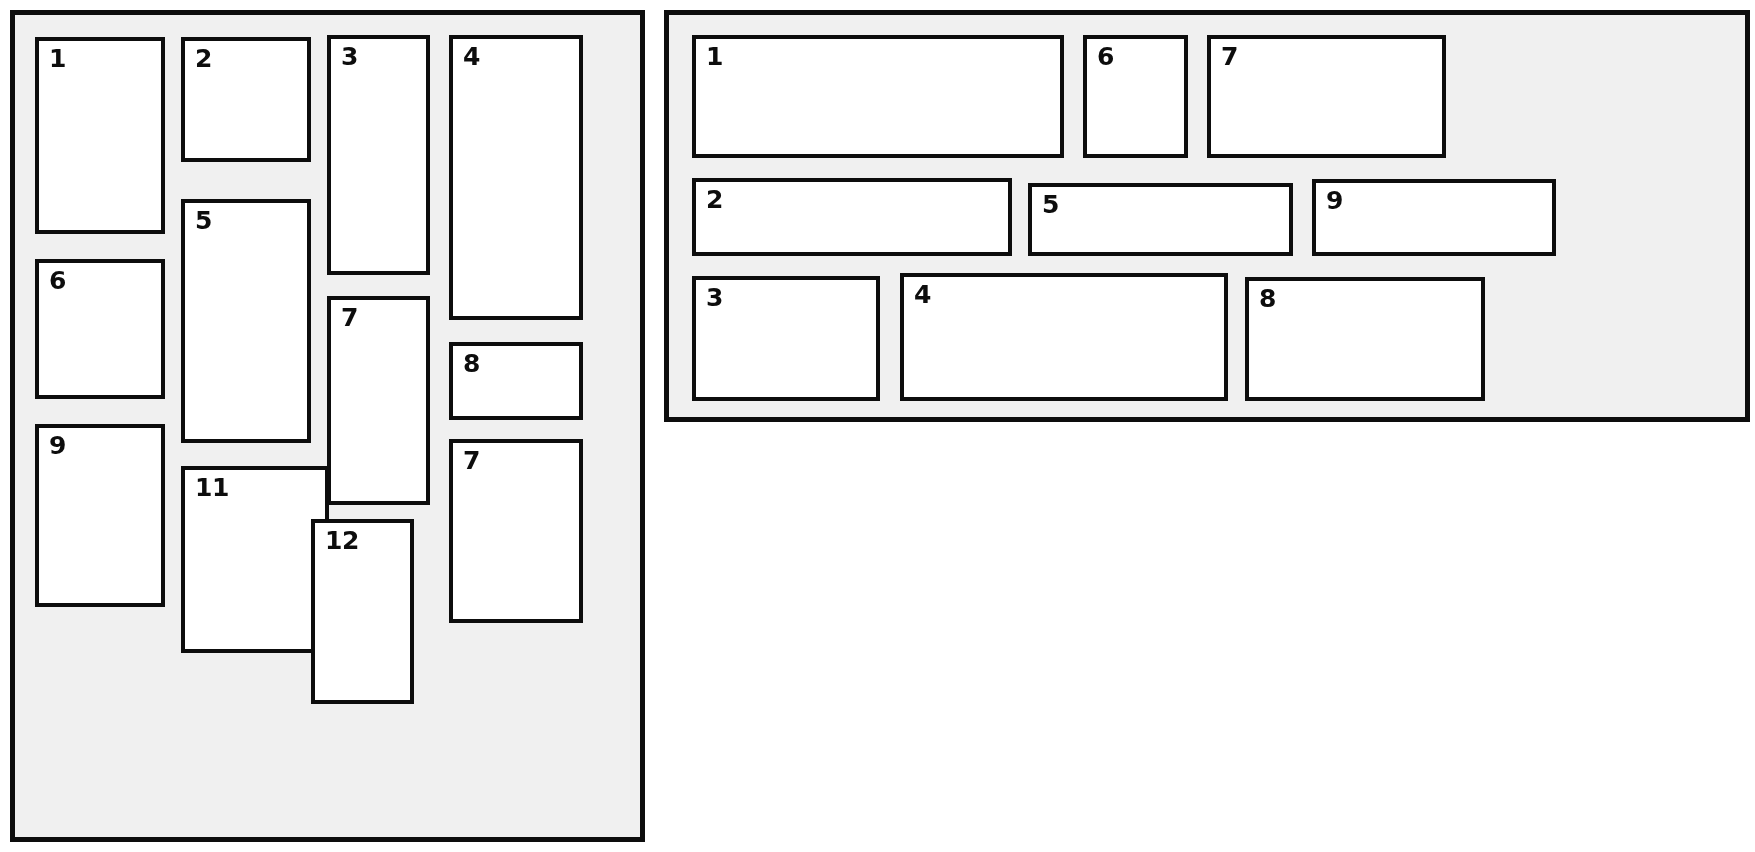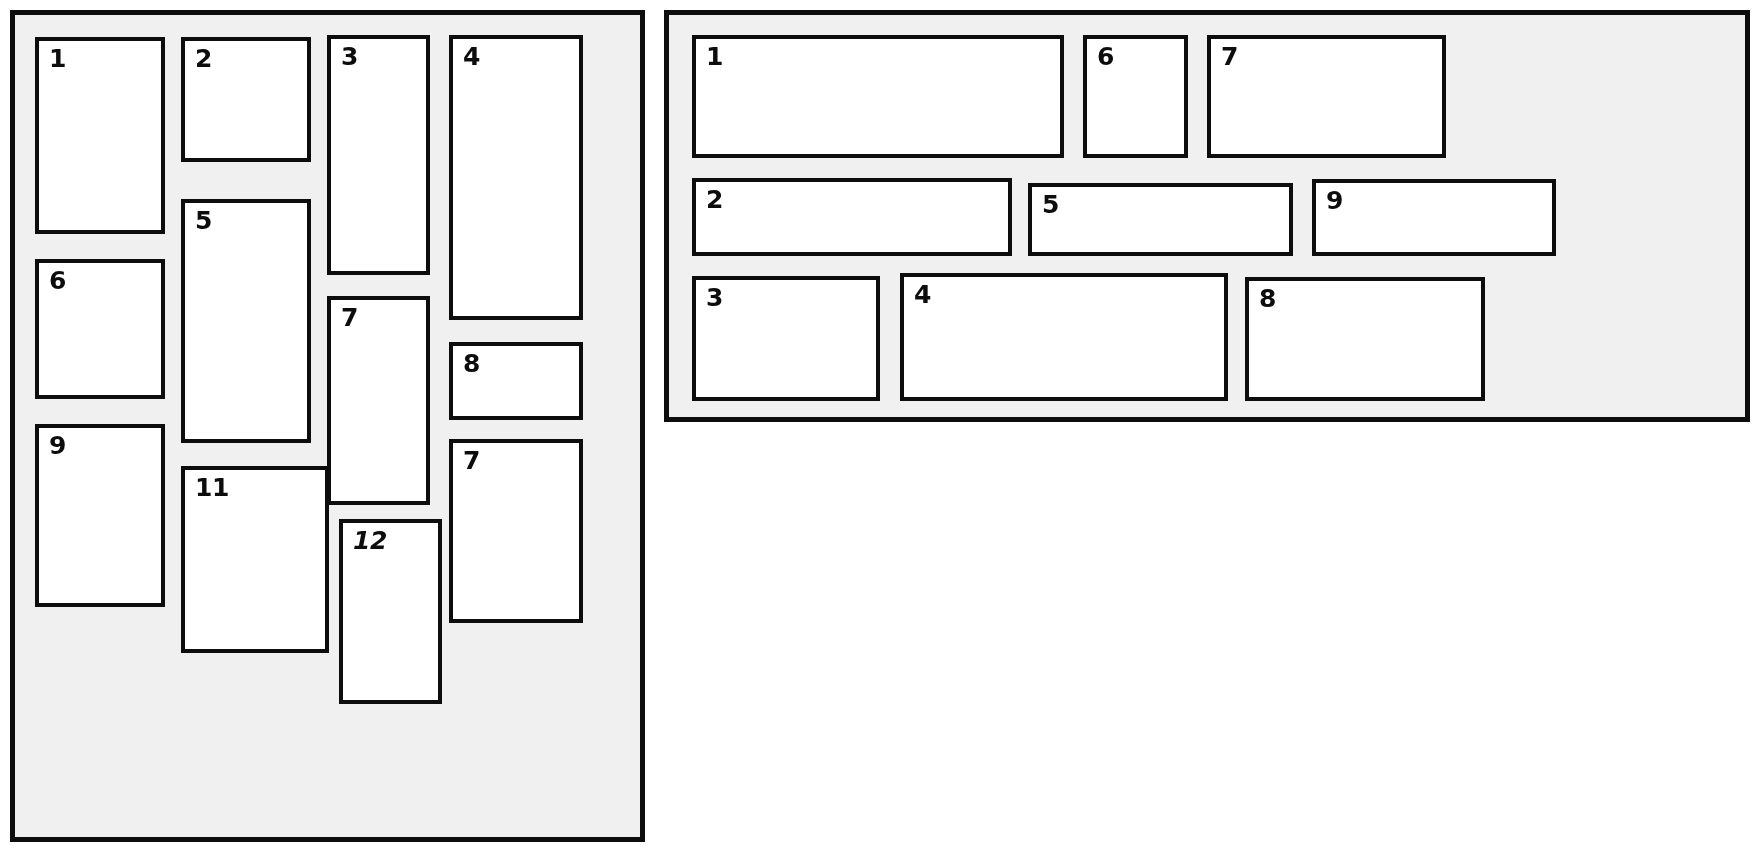--- a/index.html
+++ b/index.html
@@ -76,21 +76,21 @@
       </div>
       <div class="cell" style="left: 20px; top: 409px; width: 130px; height: 183px; background: rgb(255, 255, 255); border-color: rgb(13, 13, 13);">
         <span class="cell-label">9</span>
       </div>
       <div class="cell" style="left: 434px; top: 424px; width: 134px; height: 184px; background: rgb(255, 255, 255); border-color: rgb(13, 13, 13);">
         <span class="cell-label">7</span>
       </div>
       <div class="cell" style="left: 166px; top: 451px; width: 148px; height: 187px; background: rgb(255, 255, 255); border-color: rgb(13, 13, 13);">
         <span class="cell-label">11</span>
       </div>
-      <div class="cell" style="left: 324px; top: 504px; width: 103px; height: 185px; background: rgb(255, 255, 255); border-color: rgb(13, 13, 13); font-style: italic;">
+      <div class="cell" style="left: 296px; top: 504px; width: 103px; height: 185px; background: rgb(255, 255, 255); border-color: rgb(13, 13, 13);">
         <span class="cell-label">12</span>
       </div>
     </div>
     <div class="panel" style="left: 664px; top: 10px; width: 1086px; height: 412px; background: rgb(240, 240, 240); border-color: rgb(13, 13, 13);">
       <div class="cell" style="left: 23px; top: 20px; width: 372px; height: 123px; background: rgb(255, 255, 255); border-color: rgb(13, 13, 13);">
         <span class="cell-label">1</span>
       </div>
       <div class="cell" style="left: 414px; top: 20px; width: 105px; height: 123px; background: rgb(255, 255, 255); border-color: rgb(13, 13, 13);">
         <span class="cell-label">6</span>
       </div>

